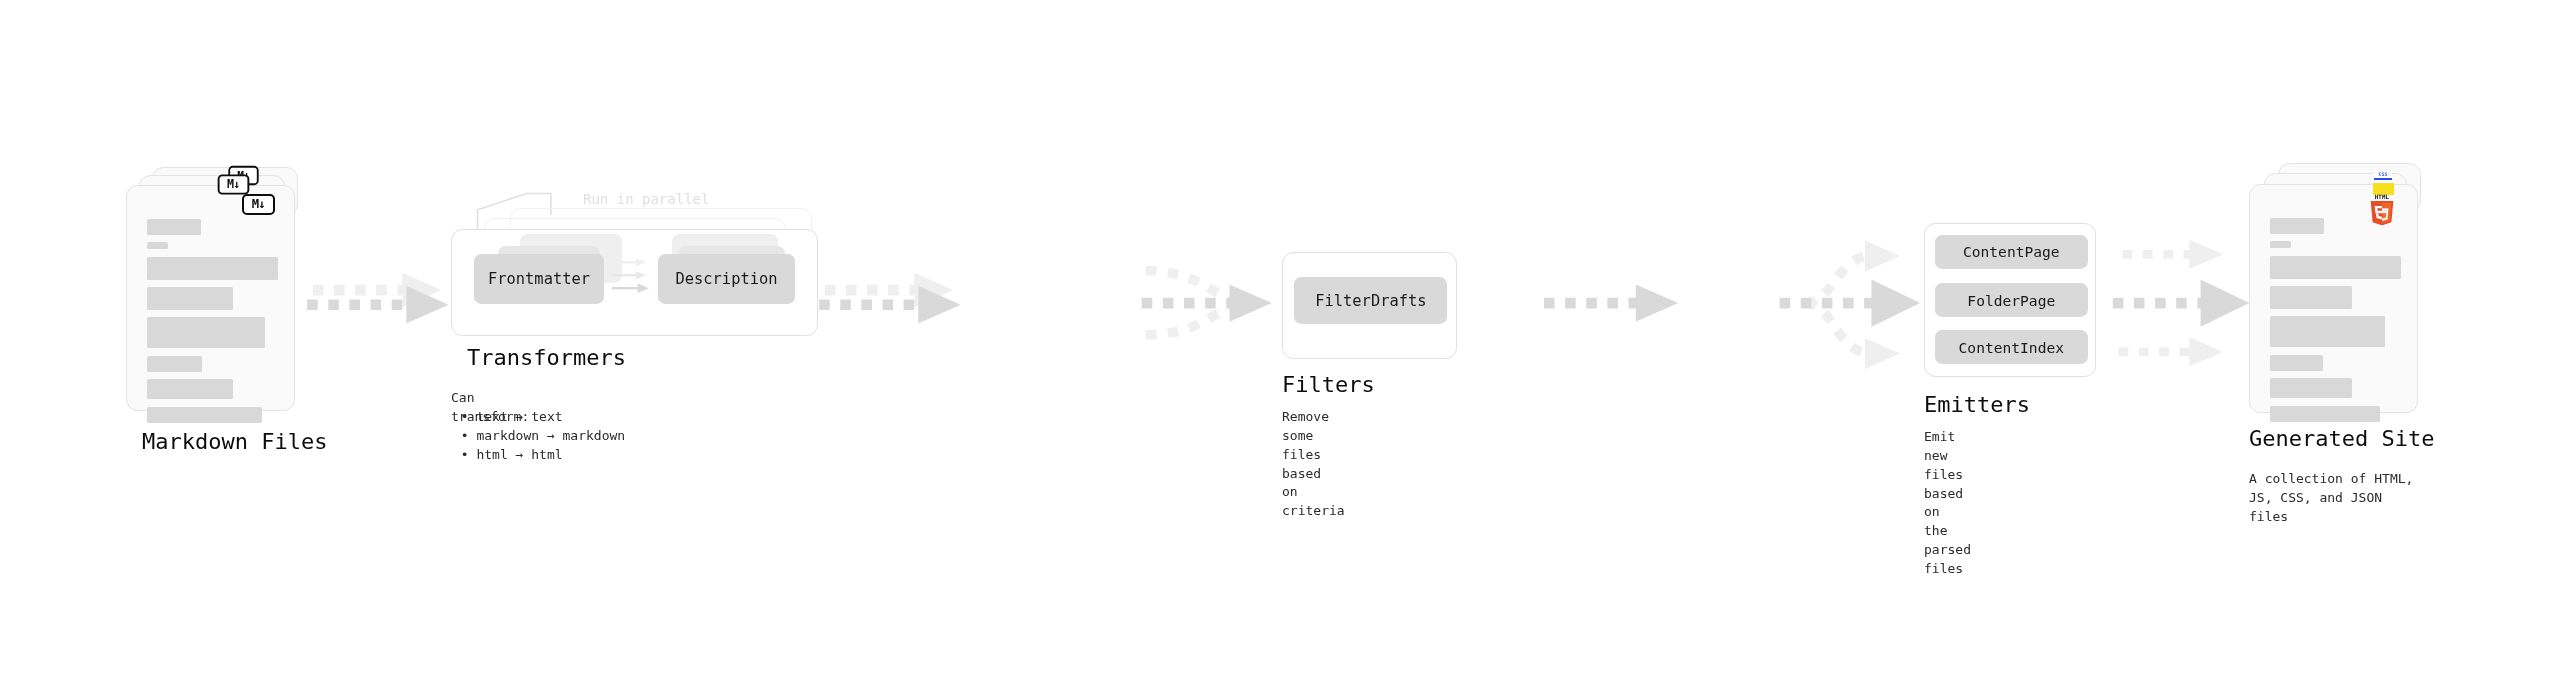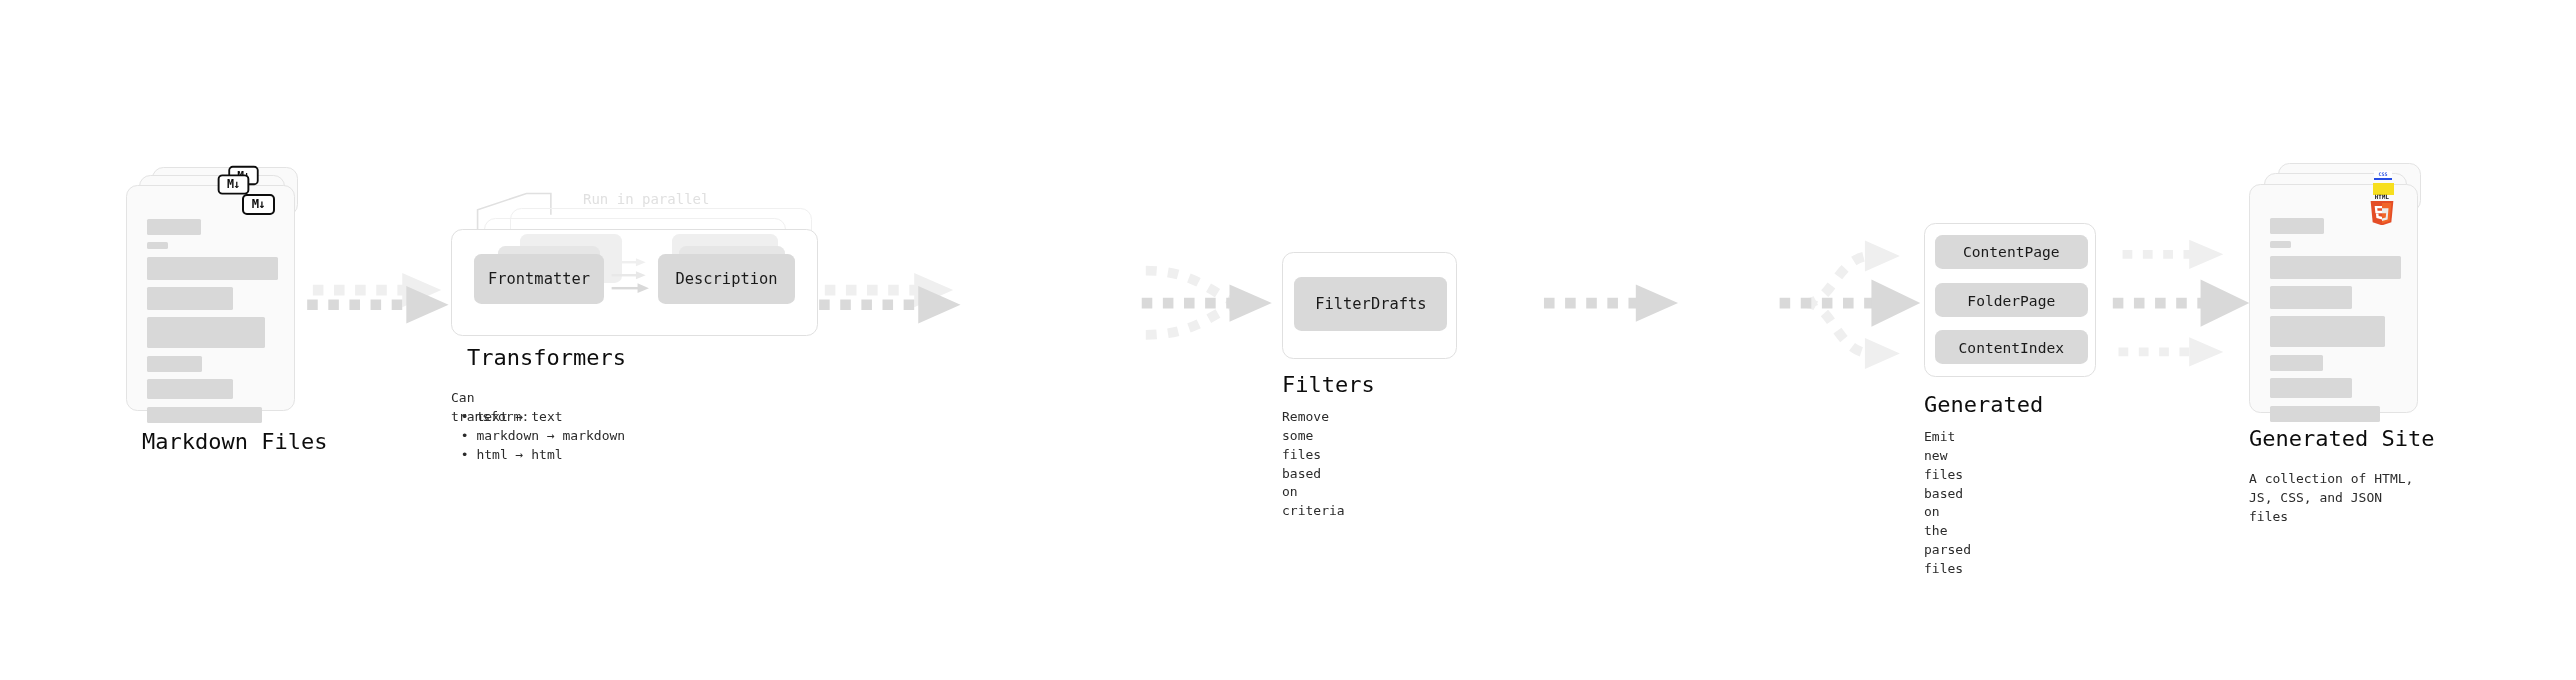--- a/index.html
+++ b/index.html
@@ -266,21 +266,21 @@
     <div class="bullets" style="left:9.8px; top:221px;">
       <div class="b-item">• text → text</div>
       <div class="b-item">• markdown → markdown</div>
       <div class="b-item">• html → html</div>
     </div>
   </div>
 
 
   <div class="stage" style="left:1282px; top:252px;">
     <div class="pbox" style="left:0px; top:0px; width:175px; height:107px;">
-      <div class="chip" style="left:11.4px; top:24.4px; width:153px; height:54px;">
+      <div class="chip" style="left:11.4px; top:24.4px; width:153px; height:47px;">
         <span>FilterDrafts</span>
       </div>
     </div>
     <div class="title" style="left:0px; top:120px;">Filters</div>
     <div class="subtitle" style="left:0px; top:156px;">Remove some files based
 on criteria</div>
   </div>
 
 
   <div class="stage" style="left:1924px; top:223px;">
@@ -288,21 +288,21 @@
       <div class="chip" style="left:9.8px; top:10.6px; width:153px; height:34px; font-size:14.6px;">
         <span>ContentPage</span>
       </div>
       <div class="chip" style="left:9.8px; top:59px; width:153px; height:34px; font-size:14.6px;">
         <span>FolderPage</span>
       </div>
       <div class="chip" style="left:9.8px; top:106px; width:153px; height:34px; font-size:14.6px;">
         <span>ContentIndex</span>
       </div>
     </div>
-    <div class="title" style="left:0px; top:169px;">Generated</div>
+    <div class="title" style="left:0px; top:169px;">Emitters</div>
     <div class="subtitle" style="left:0px; top:205px;">Emit new files based on
 the parsed files</div>
   </div>
 
   <div class="stage" style="left:2249px; top:163px;">
     <div class="doc-stack" style="width:179px; height:252px;">
       <div class="doc" style="left:29px; top:0px; width:143px; height:49px;"></div>
       <div class="doc" style="left:14.6px; top:9.8px; width:143px; height:49px;"></div>
       <div class="doc" style="left:0px; top:21px; width:169px; height:229px;">
         <div class="bars">

